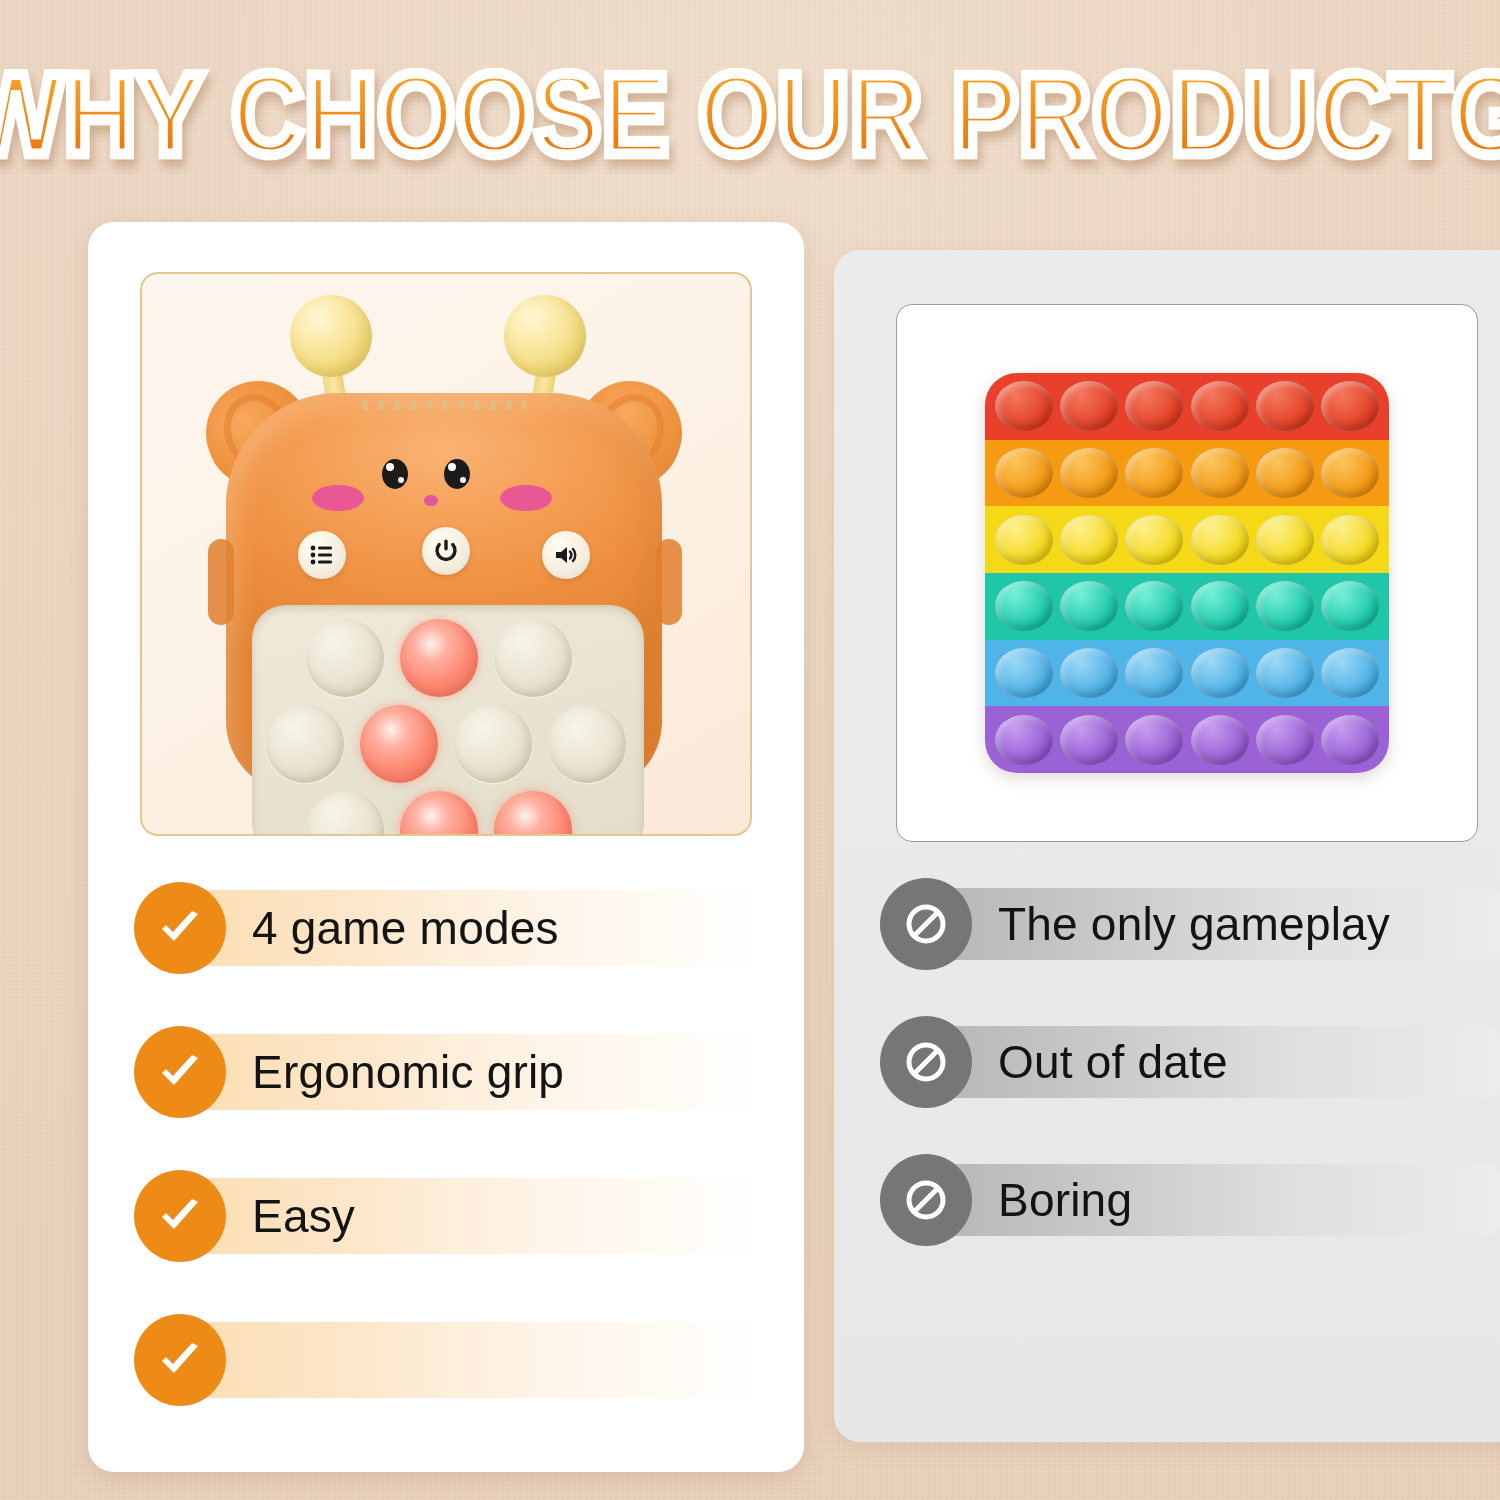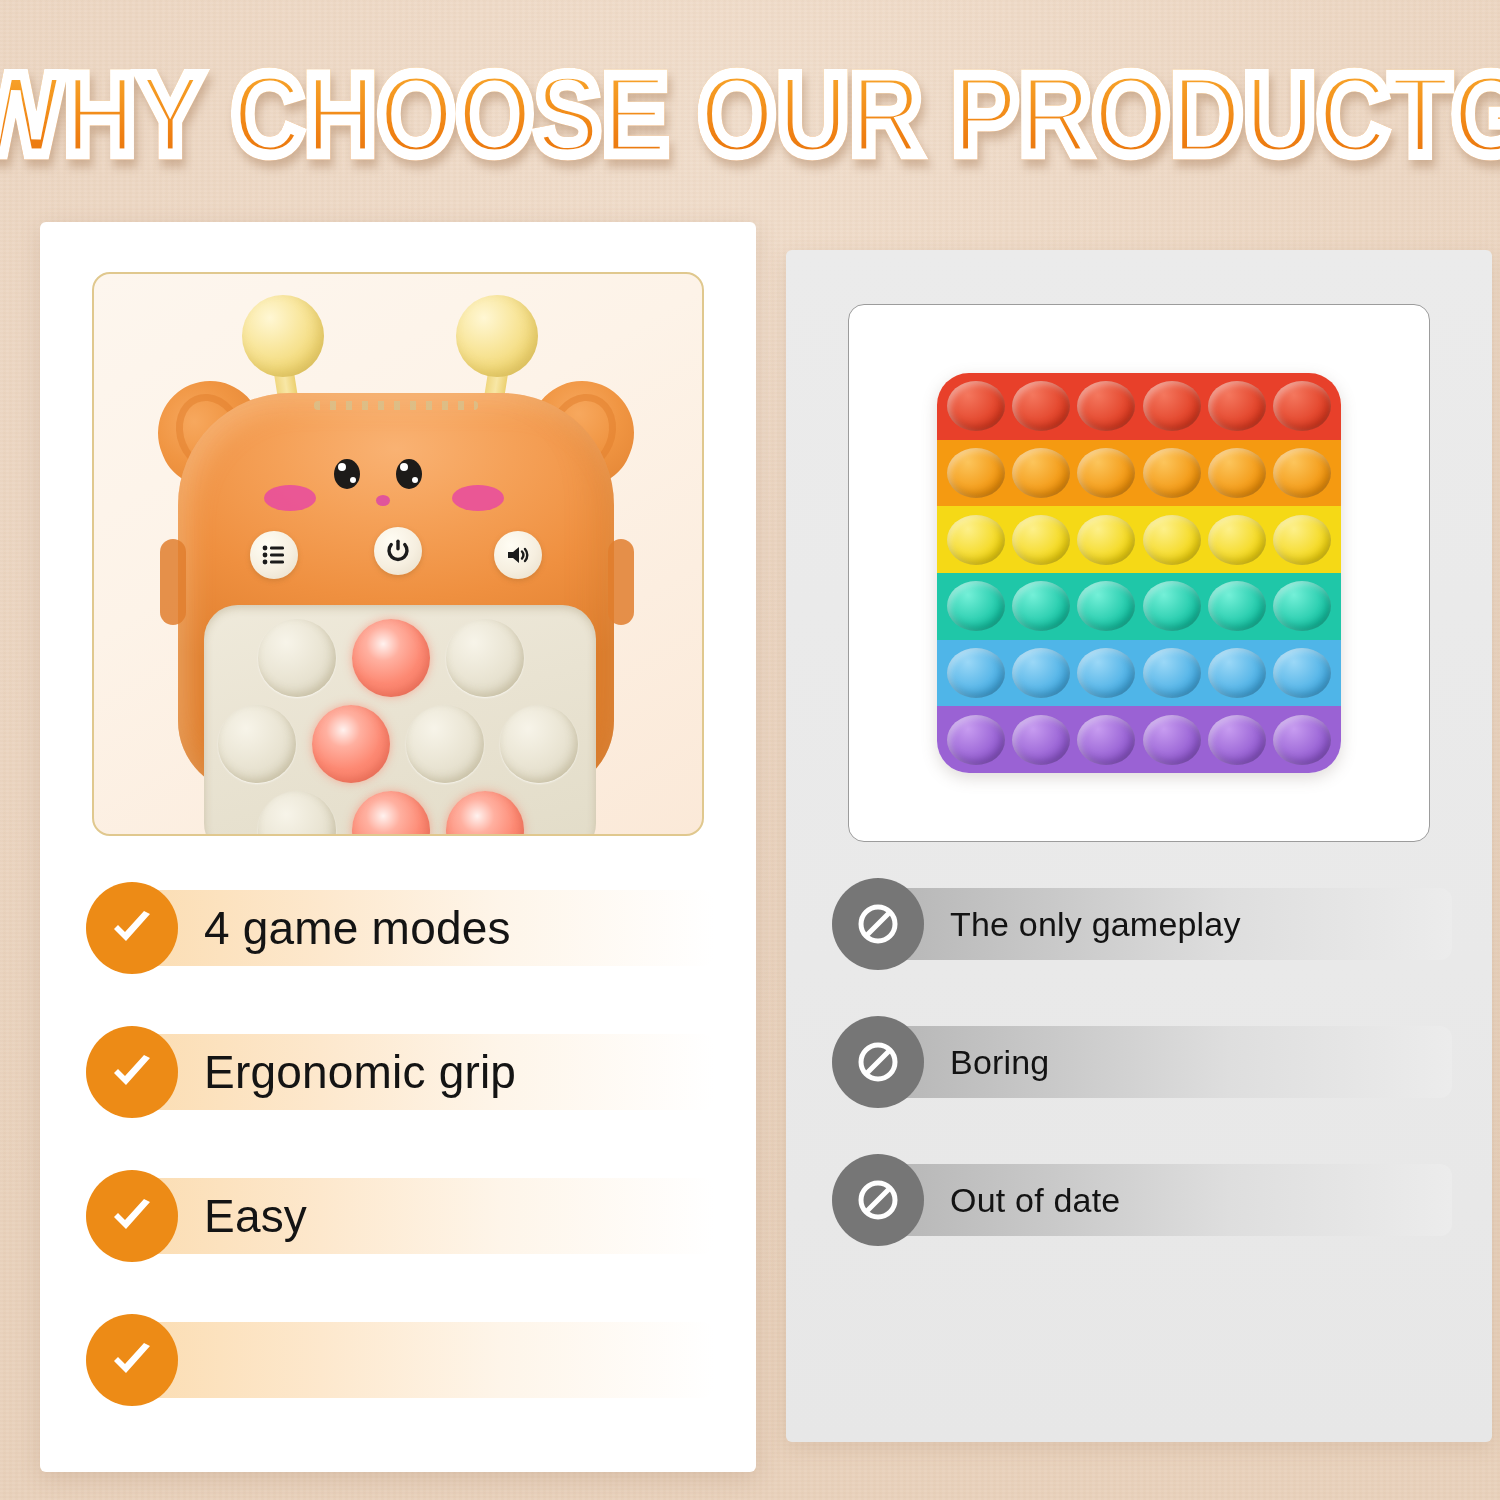--- a/index.html
+++ b/index.html
@@ -31,21 +31,21 @@
     background:linear-gradient(180deg,#fbb03b 0%,#f59a22 32%,#ef7f12 66%,#e2700c 100%);
     -webkit-background-clip:text;background-clip:text;
     color:transparent;-webkit-text-fill-color:transparent;
     paint-order:stroke fill;
     -webkit-text-stroke:9px #ffffff;
     filter:drop-shadow(3px 6px 4px rgba(150,100,60,0.34));
     white-space:nowrap;
   }
 
   
-  .panel{position:absolute;border-radius:6px;}
+  .panel{position:absolute;border-radius:26px;margin-left:48px;}
   .panel-left{
     left:40px;top:222px;width:716px;height:1250px;
     background:#ffffff;
     box-shadow:0 6px 22px rgba(150,110,80,0.20);
   }
   .panel-right{
     left:786px;top:250px;width:706px;height:1192px;
     background:linear-gradient(180deg,#ebebeb 0%,#e9e9e9 60%,#e7e7e7 100%);
     box-shadow:0 6px 20px rgba(150,110,80,0.16);
   }
@@ -139,21 +139,21 @@
     display:flex;align-items:center;justify-content:center;}
   .badge.pos{background:#ed8b16;}
   .ftext{position:relative;z-index:2;margin-left:26px;font-size:46px;color:#141414;
     letter-spacing:.2px;white-space:nowrap;}
 
   .nlist{position:absolute;left:46px;top:630px;width:620px;}
   .nrow{position:relative;height:88px;margin-bottom:50px;display:flex;align-items:center;}
   .nrow .bar{position:absolute;left:34px;right:0;top:8px;bottom:8px;border-radius:12px;
     background:linear-gradient(90deg,#b4b4b4 0%,#c9c9c9 32%,#dedede 62%,#ececec 100%);}
   .badge.neg{background:#767676;}
-  .ntext{position:relative;z-index:2;margin-left:26px;font-size:34px;color:#131313;
+  .ntext{position:relative;z-index:2;margin-left:26px;font-size:46px;color:#131313;
     letter-spacing:.2px;white-space:nowrap;}
 </style>
 </head>
 <body>
 
 <div class="grain"></div>
 
 <div class="title-wrap">
   <div class="title">WHY CHOOSE OUR PRODUCTG</div>
 </div>
@@ -353,28 +353,28 @@
 
 
     <div class="nrow">
       <div class="bar"></div>
       <div class="badge neg">
         <svg width="52" height="52" viewBox="0 0 52 52">
           <circle cx="26" cy="26" r="17" fill="none" stroke="#ffffff" stroke-width="5"></circle>
           <line x1="14.5" y1="37.5" x2="37.5" y2="14.5" stroke="#ffffff" stroke-width="5" stroke-linecap="round"></line>
         </svg>
       </div>
-      <div class="ntext">Boring</div>
+      <div class="ntext">Out of date</div>
     </div>
 
     <div class="nrow">
       <div class="bar"></div>
       <div class="badge neg">
         <svg width="52" height="52" viewBox="0 0 52 52">
           <circle cx="26" cy="26" r="17" fill="none" stroke="#ffffff" stroke-width="5"></circle>
           <line x1="14.5" y1="37.5" x2="37.5" y2="14.5" stroke="#ffffff" stroke-width="5" stroke-linecap="round"></line>
         </svg>
       </div>
-      <div class="ntext">Out of date</div>
+      <div class="ntext">Boring</div>
     </div>
 
   </div>
 </div>
 
 </body></html>

